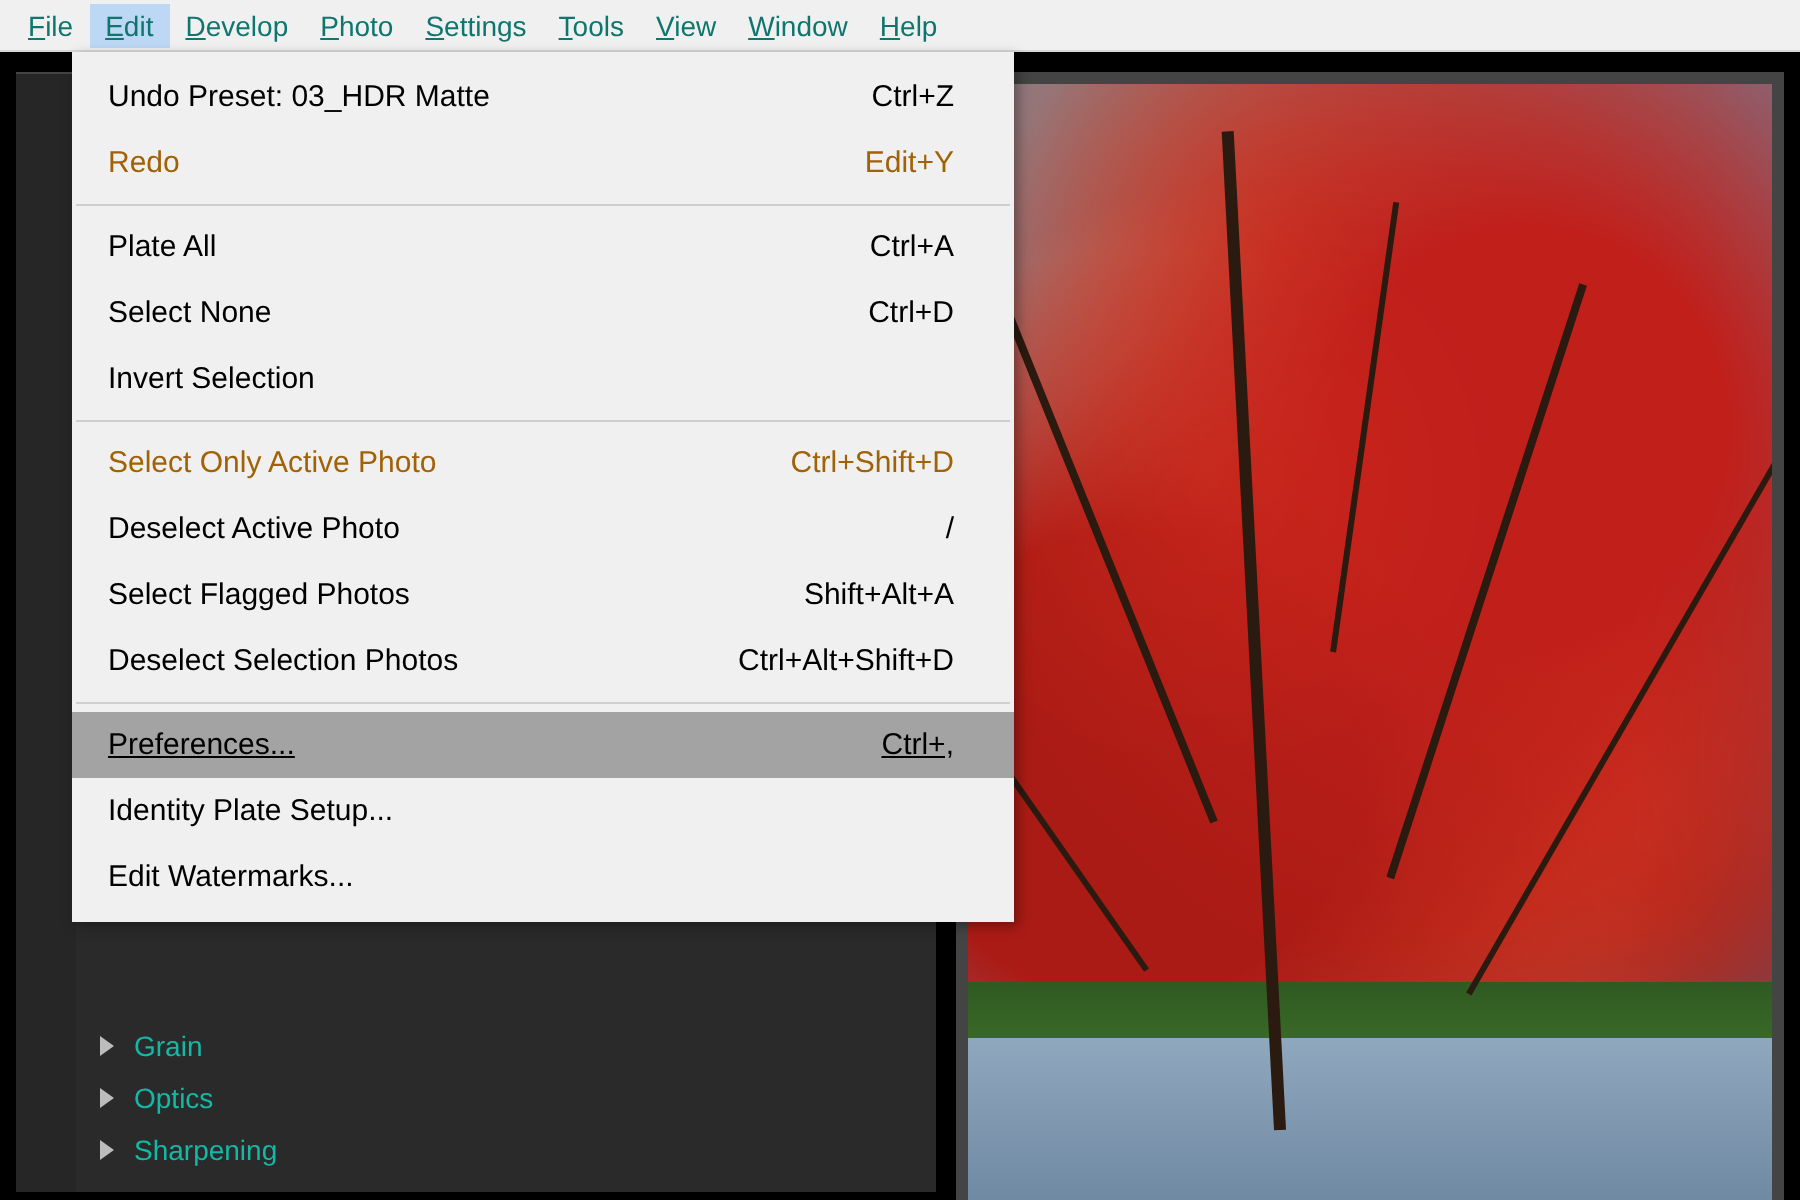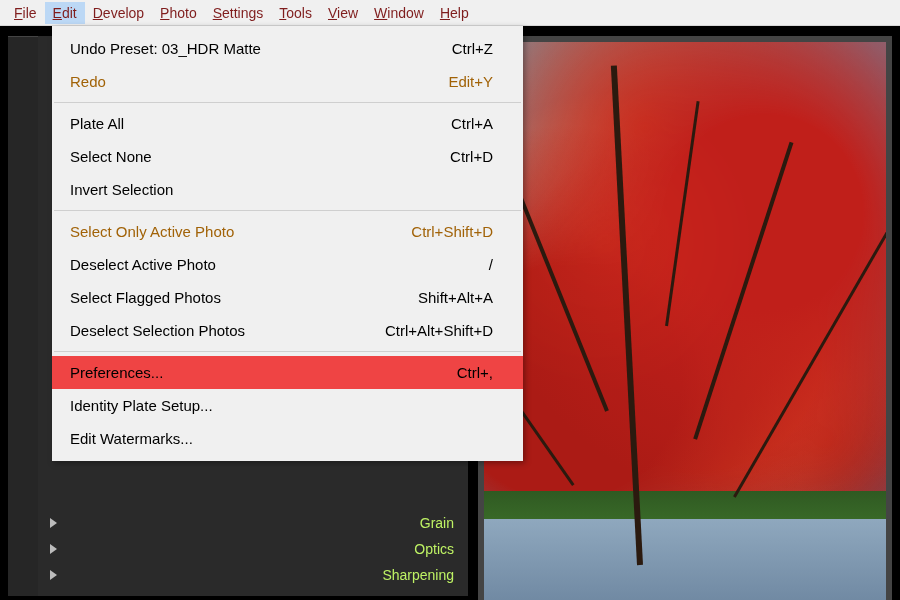--- a/index.html
+++ b/index.html
@@ -1,33 +1,33 @@
 <!DOCTYPE html>
 <html><head>
 <meta charset="utf-8">
 <style>
   * { margin:0; padding:0; box-sizing:border-box; }
   html,body { width:900px; height:600px; font-family:"Segoe UI",Tahoma,Arial,sans-serif; font-size:14px; background:#000; overflow:hidden; }
   
   .menubar { position:absolute; top:0; left:0; width:900px; height:26px; background:#f0f0f0; display:flex; align-items:center; padding-left:6px; z-index:10; border-bottom:1px solid #d8d8d8;}
-  .menubar .menu-item { padding:3px 8px; cursor:default; color:#7f1d1d; }
+  .menubar .menu-item { padding:3px 8px; cursor:default; color:#0f766e; }
   .menubar .menu-item.active { background:#bcd8f5; }
   .menubar .menu-item .ul { text-decoration:underline; }
   
-  .dropdown { position:absolute; top:26px; left:36px; width:471px; background:#f0f0f0; padding:6px 0; box-shadow:2px 2px 6px rgba(0,0,0,.35); z-index:11;margin-left:16px;}
+  .dropdown { position:absolute; top:26px; left:36px; width:471px; background:#f0f0f0; padding:6px 0; box-shadow:2px 2px 6px rgba(0,0,0,.35); z-index:11;}
   .dropdown .dd-item { display:flex; justify-content:space-between; align-items:center; height:33px; padding:0 30px 0 18px; color:#000; cursor:default; font-size:15px;}
   .dropdown .dd-item.disabled { color:#a16207; }
-  .dropdown .dd-item.sel { background:#ef4444; }
+  .dropdown .dd-item.sel { background:#a3a3a3;text-decoration:underline; }
   .dropdown .dd-sep { height:1px; background:#cfcfcf; margin:4px 2px; }
   
   .workspace { position:absolute; top:26px; left:0; width:900px; height:574px; background:#000; }
   .left-gutter { position:absolute; top:10px; left:8px; width:30px; height:560px; background:#262626; border-top:1px solid #444;}
   .sidebar { position:absolute; top:10px; left:38px; width:430px; height:560px; background:#2a2a2a; }
   .panel-group { position:absolute; top:474px; left:6px; width:410px; }
-  .panel-row { display:flex; align-items:center; height:26px; color:#bef264; font-size:14px;justify-content:space-between; }
+  .panel-row { display:flex; align-items:center; height:26px; color:#14b8a6; font-size:14px; }
   .panel-row .tri { width:0;height:0;border-left:7px solid #bcbcbc;border-top:5px solid transparent;border-bottom:5px solid transparent; margin:0 10px 0 6px;}
   
   .viewer { position:absolute; top:10px; left:478px; width:414px; height:580px; background:#444; padding:6px;}
   .viewer .photo { width:100%; height:100%; background:
       radial-gradient(circle at 30% 35%, rgba(255,240,190,.85) 0%, rgba(255,240,190,0) 32%),
       linear-gradient(to bottom, #6b8ea8 82%, #6b8ea8 82%, #6b8ea8 100%);
       position:relative; overflow:hidden;}
   .foliage { position:absolute; inset:0; background:
       radial-gradient(circle at 70% 30%, #c8160f 0%, #c8160f 20%, transparent 60%),
       radial-gradient(circle at 20% 60%, #b11209 0%, #b11209 25%, transparent 55%),

